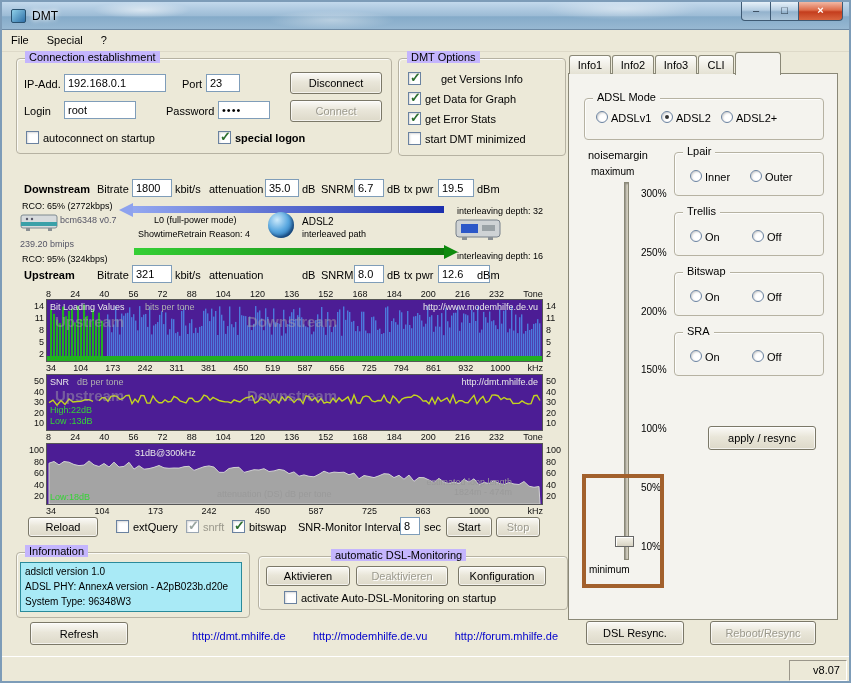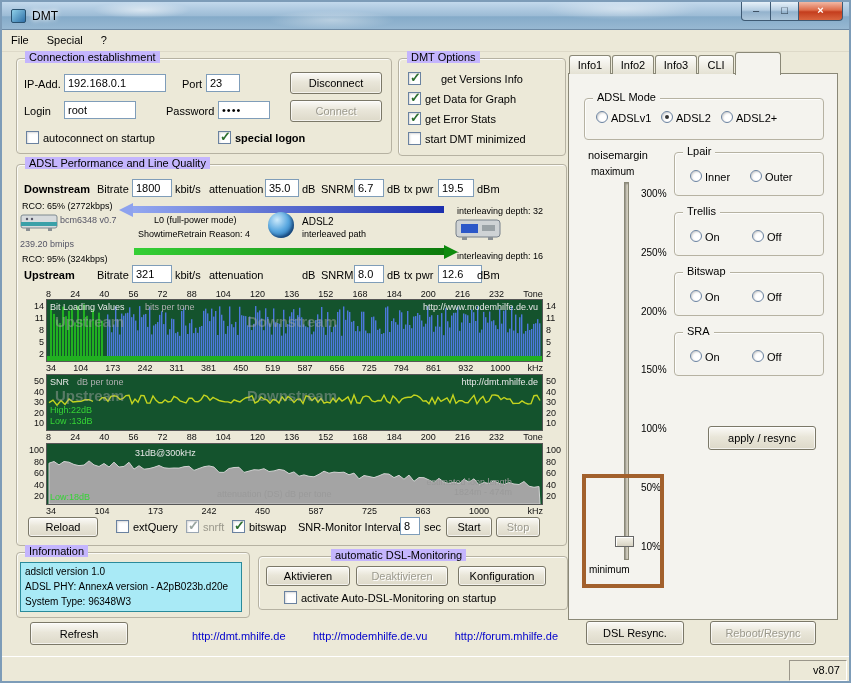--- a/index.html
+++ b/index.html
@@ -40,21 +40,21 @@
   .btn{position:absolute;font-family:inherit;font-size:11px;color:#000;background:linear-gradient(#fbfaf7,#e9e6d9 45%,#ddd9c9);
     border:1px solid #7b7868;border-radius:3px;box-shadow:inset 0 0 0 1px rgba(255,255,255,.65);cursor:pointer;}
   .btn.dis{color:#9c9a8e;text-shadow:1px 1px 0 #fff;}
   .cb{position:absolute;width:13px;height:13px;background:#fff;border:1px solid #6a82a0;box-shadow:inset 1px 1px 2px rgba(0,0,0,.15);}
   .cb.on::after{content:"✓";position:absolute;left:1px;top:-3px;font-size:13px;font-weight:bold;color:#2f6f2f;}
   .cb.dimmed{border-color:#9aa6b2;}
   .cb.dimmed.on::after{color:#9aa6a0;}
   .radio{position:absolute;width:12px;height:12px;border-radius:50%;background:#fff;border:1px solid #6a82a0;box-shadow:inset 1px 1px 2px rgba(0,0,0,.2);}
   .radio.on::after{content:"";position:absolute;left:3px;top:3px;width:4px;height:4px;border-radius:50%;background:#333;}
   
-  .graph{position:absolute;left:44px;width:497px;background:#14532d;border:1px solid #565656;overflow:hidden;}
+  .graph{position:absolute;left:44px;width:497px;background:#4c1d95;border:1px solid #565656;overflow:hidden;}
   .graph svg{position:absolute;left:0;top:0;}
   .gtext{position:absolute;font-size:9px;color:#e8e8e8;white-space:nowrap;line-height:10px;}
   .gsub{color:#b0b0b0;}
   .gbig{position:absolute;font-size:15px;font-weight:bold;color:rgba(170,170,170,.45);white-space:nowrap;}
   .ggreen{color:#35d435;}
   .ggray{color:#9a9a9a;}
   .axis{position:absolute;display:flex;justify-content:space-between;font-size:9px;color:#111;}
   .yaxis{position:absolute;display:flex;flex-direction:column;justify-content:space-between;font-size:9px;color:#111;text-align:right;}
   .yaxis.rt{text-align:left;}
   
@@ -116,23 +116,20 @@
   </div>
   <div class="cb on" style="left:406px;top:70px;"></div>
   <span class="lbl" style="left:423px;top:71px;margin-left:16px;">get Versions Info</span>
   <div class="cb on" style="left:406px;top:90px;"></div>
   <span class="lbl" style="left:423px;top:91px;">get Data for Graph</span>
   <div class="cb on" style="left:406px;top:110px;"></div>
   <span class="lbl" style="left:423px;top:111px;">get Error Stats</span>
   <div class="cb" style="left:406px;top:130px;"></div>
   <span class="lbl" style="left:423px;top:131px;">start DMT minimized</span>
 
-  <div class="group" style="left:14px;top:162px;width:551px;height:382px;">
-    <span class="legend">ADSL Performance and Line Quality</span>
-  </div>
 
   <span class="lbl b" style="left:22px;top:181px;">Downstream</span>
   <span class="lbl" style="left:95px;top:181px;">Bitrate</span>
   <input class="tb" style="left: 130px; top: 177px; width: 40px; height: 18px;" value="1800">
   <span class="lbl" style="left:173px;top:181px;">kbit/s</span>
   <span class="lbl" style="left:207px;top:181px;">attenuation</span>
   <input class="tb" style="left: 263px; top: 177px; width: 34px; height: 18px;" value="35.0">
   <span class="lbl" style="left:300px;top:181px;">dB</span>
   <span class="lbl" style="left:319px;top:181px;">SNRM</span>
   <input class="tb" style="left: 352px; top: 177px; width: 30px; height: 18px;" value="6.7">
@@ -177,21 +174,21 @@
   <span class="lbl" style="left:95px;top:267px;">Bitrate</span>
   <input class="tb" style="left: 130px; top: 263px; width: 40px; height: 18px;" value="321">
   <span class="lbl" style="left:173px;top:267px;">kbit/s</span>
   <span class="lbl" style="left:207px;top:267px;">attenuation</span>
   <input class="tb" style="left: 263px; top: 268px; width: 34px; height: 18px; margin-top: 44px;" value="21.5">
   <span class="lbl" style="left:300px;top:267px;">dB</span>
   <span class="lbl" style="left:319px;top:267px;">SNRM</span>
   <input class="tb" style="left: 352px; top: 263px; width: 30px; height: 18px;" value="8.0">
   <span class="lbl" style="left:385px;top:267px;">dB</span>
   <span class="lbl" style="left:402px;top:267px;">tx pwr</span>
-  <input class="tb" style="left: 436px; top: 263px; width: 44px; height: 18px;" value="12.6">
+  <input class="tb" style="left: 436px; top: 263px; width: 52px; height: 18px;" value="12.6">
   <span class="lbl" style="left:475px;top:267px;">dBm</span>
 
   <div class="axis" style="left:44px;top:287px;width:497px;">
       <span>8</span>
       <span>24</span>
       <span>40</span>
       <span>56</span>
       <span>72</span>
       <span>88</span>
       <span>104</span>

